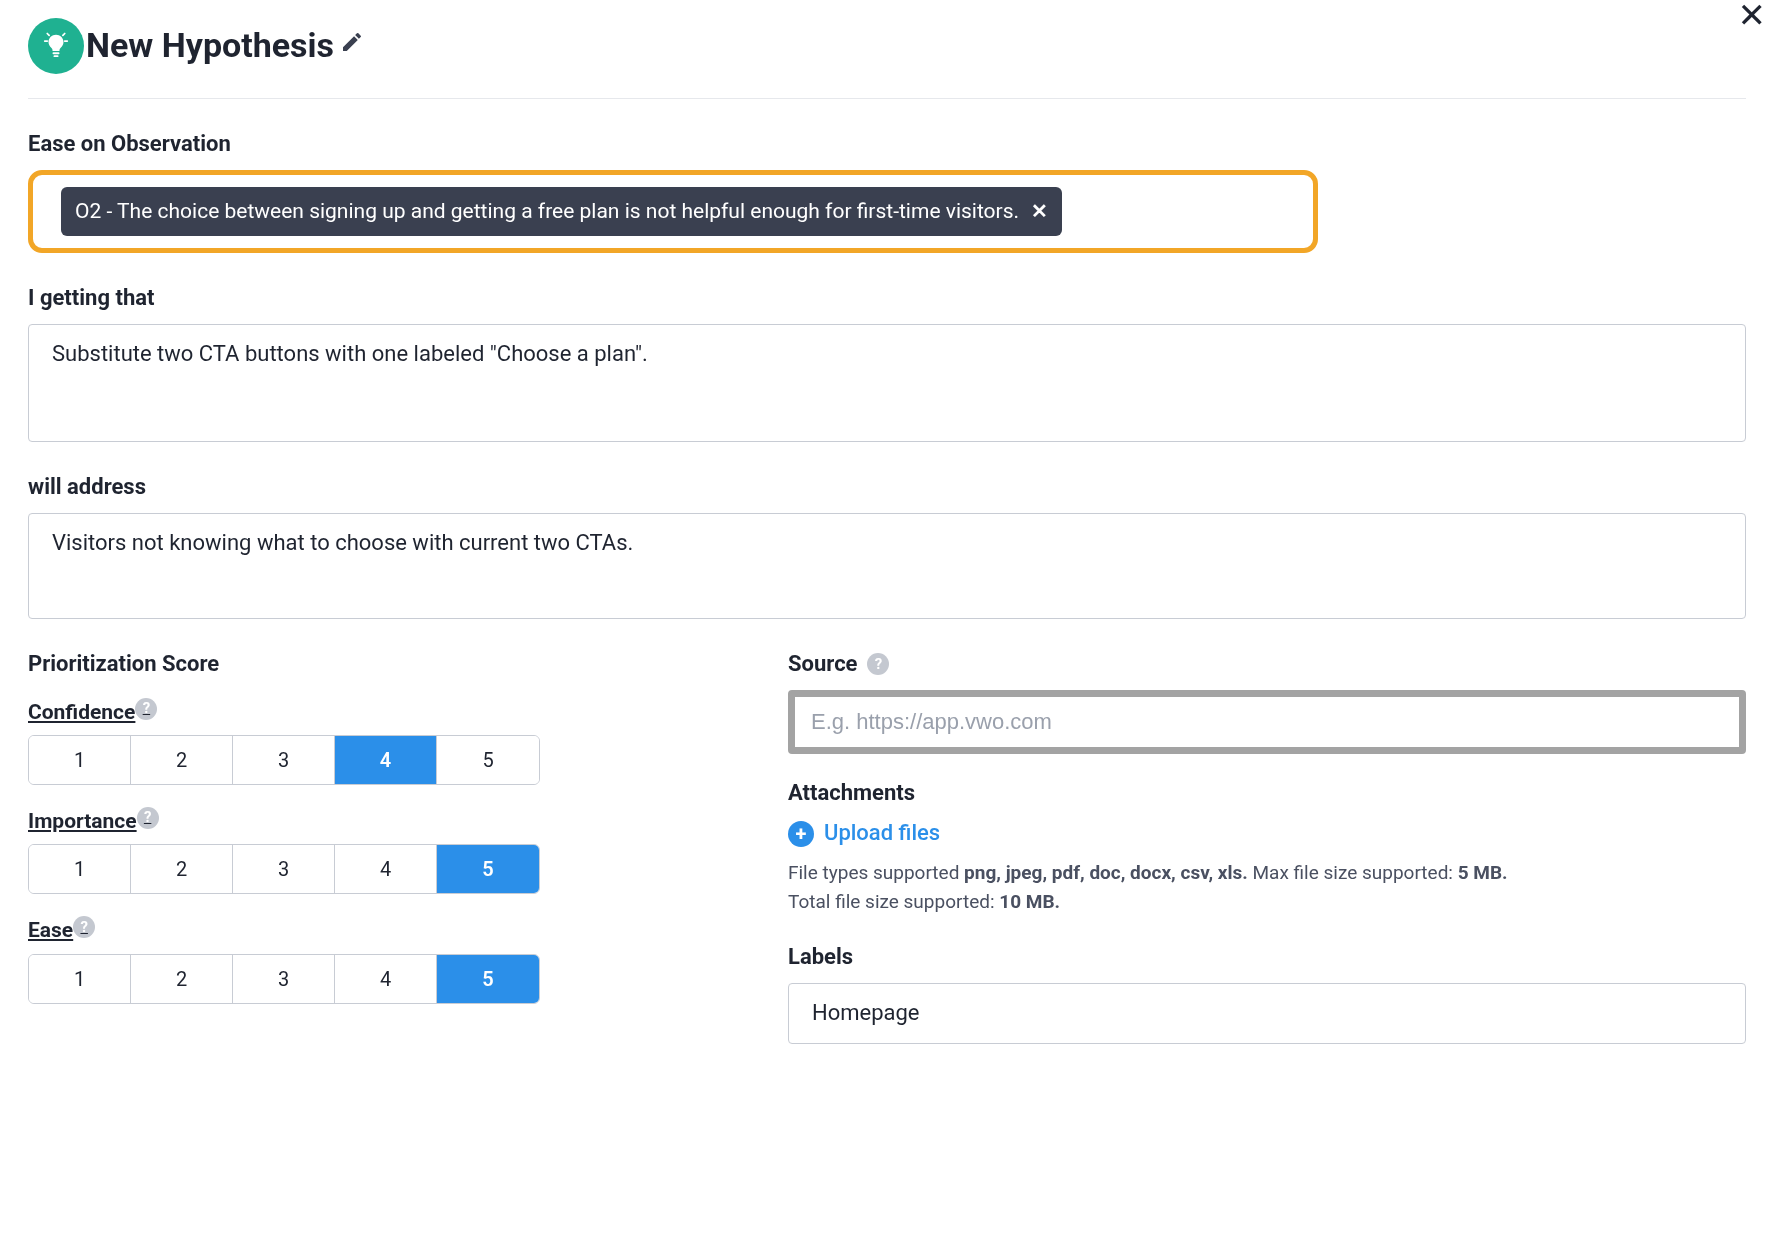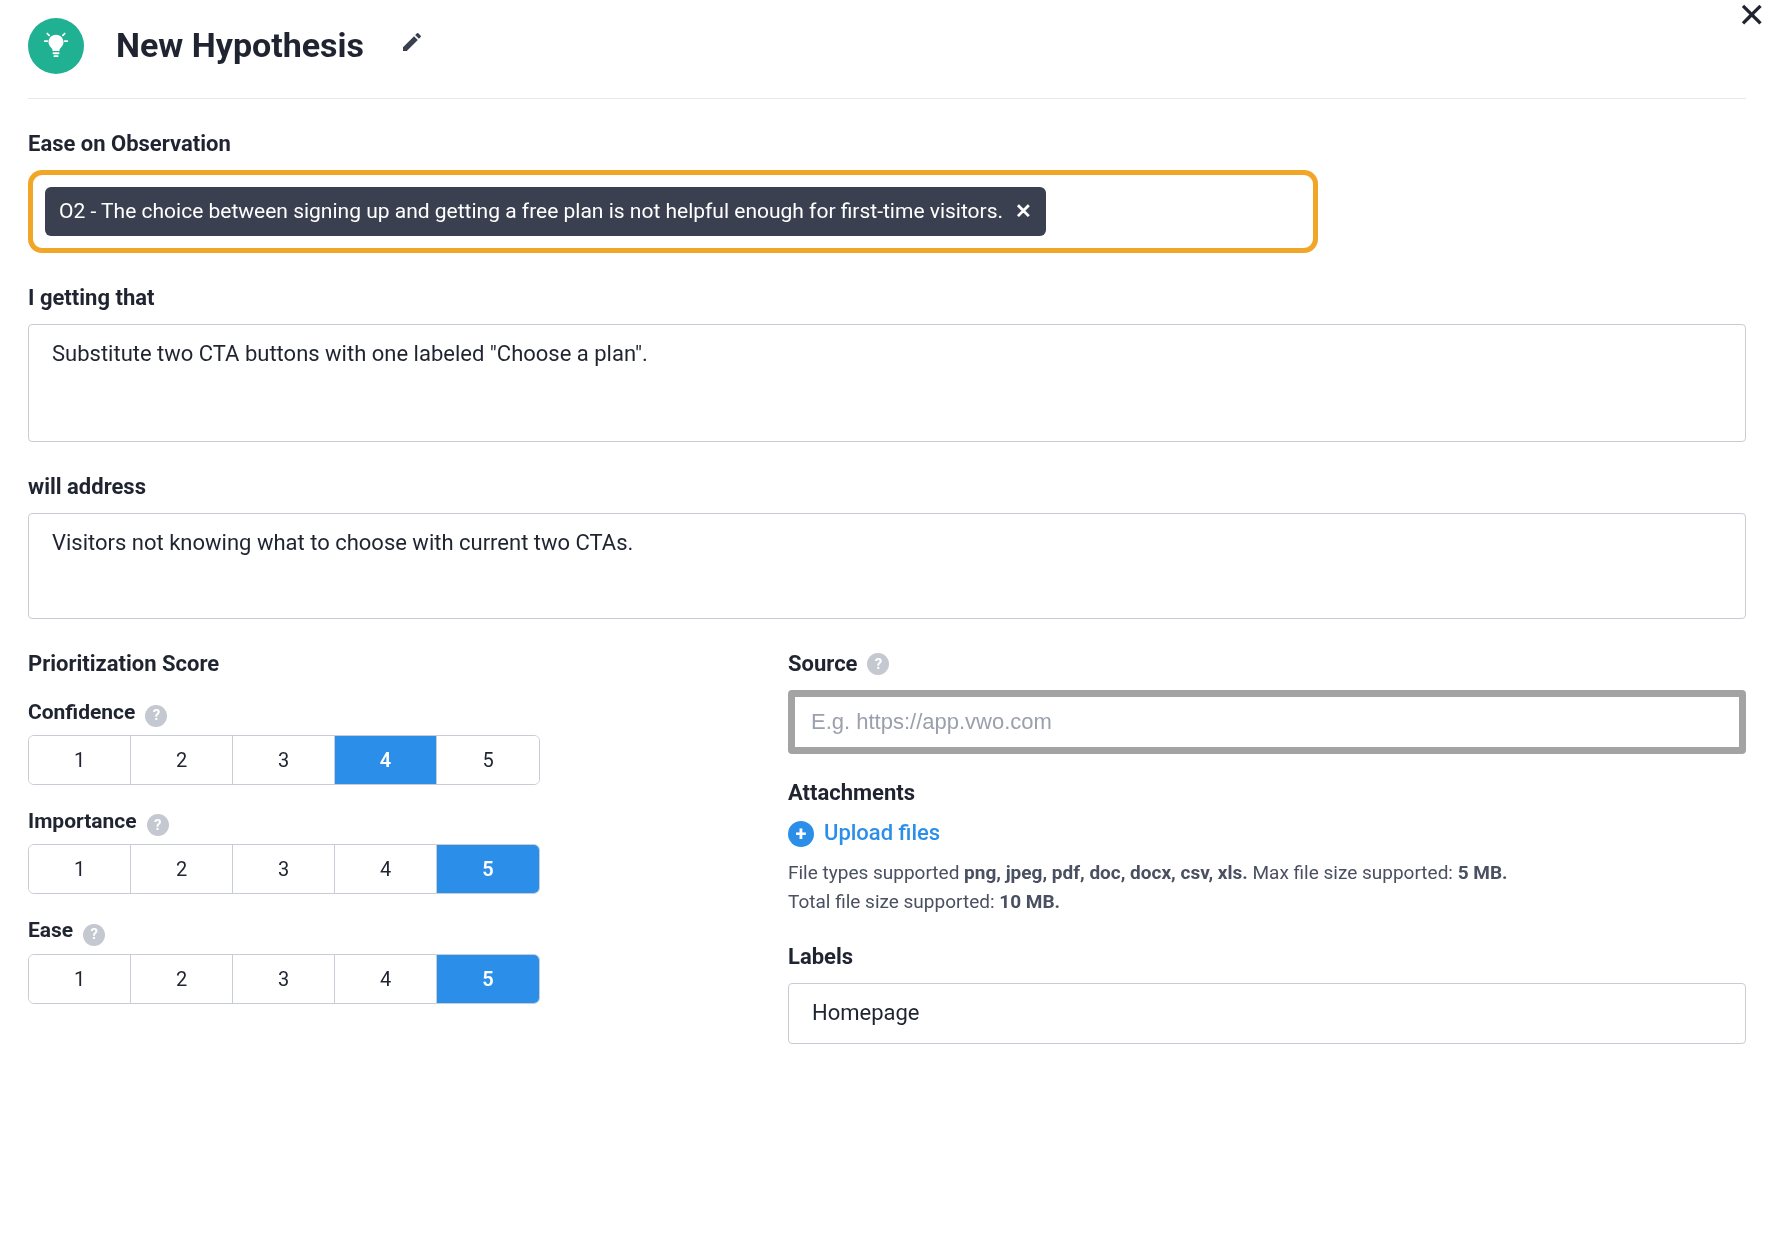--- a/index.html
+++ b/index.html
@@ -20,21 +20,21 @@
     top: -2px;
     right: 8px;
     font-size: 34px;
     font-weight: 400;
     color: #1f2430;
     line-height: 1;
   }
   .header {
     display: flex;
     align-items: center;
-    gap: 32px;
+    gap: 2px;
     padding: 18px 0 24px 0;
     border-bottom: 1px solid #e6e8ec;
     margin-bottom: 30px;
   }
   .bulb-badge {
     width: 56px;
     height: 56px;
     border-radius: 50%;
     background: #1fb191;
     display: flex;
@@ -58,39 +58,40 @@
     display: flex;
     align-items: center;
     gap: 10px;
   }
   .sub-label {
     font-weight: 700;
     font-size: 21px;
     color: #1f2430;
     margin-bottom: 8px;
     display: flex;
-    align-items: flex-end;
-    gap: 10px;
+    align-items: flex-start;
+    gap: 0;
+    text-decoration: underline;
   }
   .help-dot {
     width: 22px;
     height: 22px;
     border-radius: 50%;
     background: #c4c8d0;
     color: #fff;
     font-size: 15px;
     font-weight: 700;
     display: inline-flex;
     align-items: center;
     justify-content: center;
   }
   .obs-wrap {
     border: 5px solid #f2a627;
     border-radius: 14px;
-    padding: 12px 12px;
+    padding: 12px 28px;
     width: 1290px;
   }
   .chip {
     display: inline-flex;
     align-items: center;
     gap: 8px;
     background: #3a4050;
     color: #fff;
     border-radius: 6px;
     padding: 10px 14px;

